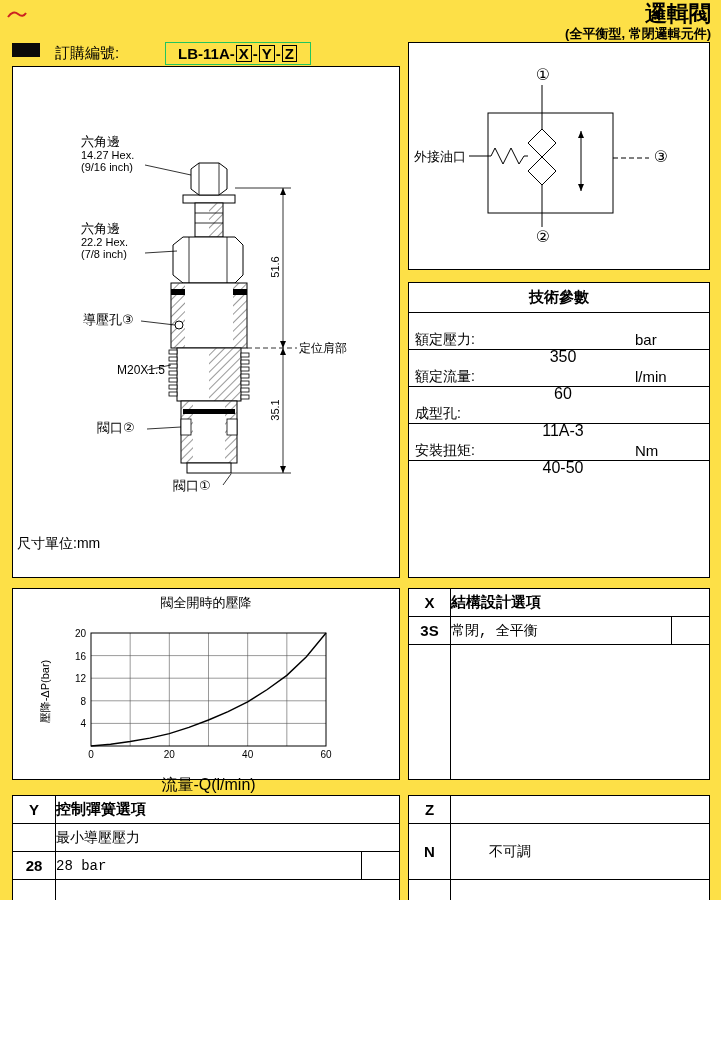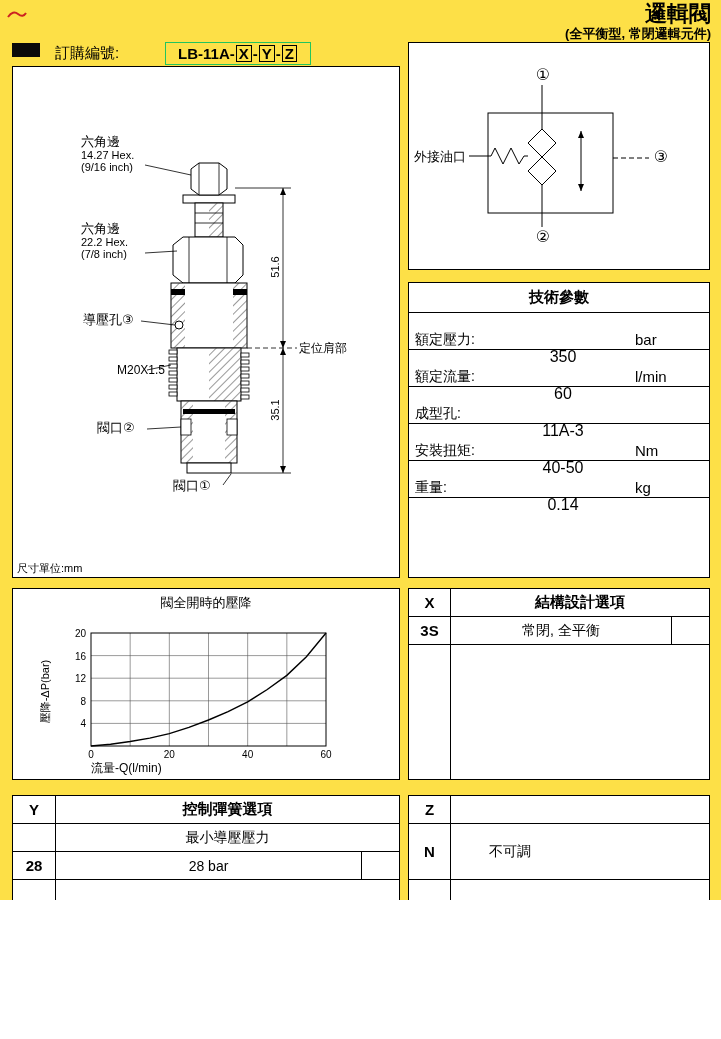--- a/index.html
+++ b/index.html
@@ -19,21 +19,21 @@
   .order-label { position:absolute; left:55px; top:44px; font-size:15px; }
   .code-box { position:absolute; left:165px; top:42px; width:146px; height:23px; border:1px solid #22c55e;
               display:flex; align-items:center; justify-content:center; font-weight:bold; font-size:15px; }
   .codebox { border:1.5px solid #000; padding:0 2px; margin:0 1px; line-height:15px; display:inline-block; }
 
   
   .drawing-box { left:12px; top:66px; width:388px; height:512px; }
   .dlabel { position:absolute; font-size:13px; line-height:14px; }
   .dlabel .sm { font-size:11px; line-height:12px; }
   .rotlbl { position:absolute; width:36px; text-align:center; font-size:11px; transform:rotate(-90deg); }
-  .unit-note { position:absolute; left:4px; bottom:1px; font-size:11px; }
+  .unit-note { position:absolute; left:4px; bottom:24px; font-size:14px; }
 
   
   .schematic-box { left:408px; top:42px; width:302px; height:228px; }
   .snum { position:absolute; width:20px; text-align:center; font-size:16px; }
   .slabel { position:absolute; font-size:13px; }
 
   
   .tech-table { left:408px; top:282px; width:302px; height:296px; display:flex; flex-direction:column; }
   .tech-header { height:30px; border-bottom:1px solid #000; display:flex; align-items:center; justify-content:center;
                  font-weight:bold; font-size:15px; }
@@ -41,37 +41,37 @@
               border-bottom:1px solid #000; }
   .tech-row .t-label { padding-left:6px; font-size:14px; }
   .tech-row .t-value { text-align:center; font-size:16px;margin-top:35px; }
   .tech-row .t-unit  { padding-left:14px; font-size:15px; }
 
   
   .chart-box { left:12px; top:588px; width:388px; height:192px; }
   .chart-title { position:absolute; left:0; top:5px; width:100%; text-align:center; font-size:13px; }
   .chart-ylabel { position:absolute; left:-28px; top:95px; width:120px; text-align:center;
                   font-size:11px; transform:rotate(-90deg); }
-  .chart-xlabel { position:absolute; left:78px; top:171px; width:235px; text-align:left; font-size:12px; }
+  .chart-xlabel { position:absolute; left:78px; top:186px; width:235px; text-align:center; font-size:16px; }
   #chart-svg text { font-size:10px; fill:#000; font-family:"Liberation Sans","DejaVu Sans",sans-serif; }
   #chart-svg .grid { stroke:#555; stroke-width:0.6; }
   #chart-svg .frame { fill:none; stroke:#000; stroke-width:1; }
   #chart-svg .curve { fill:none; stroke:#000; stroke-width:1.4; }
 
   
   .opt-table { display:flex; flex-direction:column; }
   .x-table { left:408px; top:588px; width:302px; height:192px; }
   .y-table { left:12px;  top:795px; width:388px; height:235px; }
   .z-table { left:408px; top:795px; width:302px; height:235px; }
   .o-row { display:grid; border-bottom:1px solid #000; align-items:center; }
   .o-head { height:28px; font-weight:bold; font-size:15px; }
   .o-data { height:28px; font-size:14px; }
   .c-code { height:100%; display:flex; align-items:center; justify-content:center;
             border-right:1px solid #000; font-weight:bold; font-size:15px; }
-  .c-mid { text-align:center; }
+  .c-mid { text-align:left;font-family:Liberation Mono, monospace; }
   .c-end { height:100%; border-left:1px solid #000; }
   .o-fill { flex:1; display:grid; }
   .o-fill .c1 { border-right:1px solid #000; }
   .grid-x  { grid-template-columns:42px 1fr; }
   .grid-x3 { grid-template-columns:42px 1fr 38px; }
   .grid-y  { grid-template-columns:43px 1fr; }
   .grid-y3 { grid-template-columns:43px 1fr 38px; }
   .z-data { height:56px; font-size:14px; border-bottom:1px solid #000; }
   .z-desc { padding-left:38px; }
 
@@ -230,25 +230,20 @@
     </div>
     <div class="tech-row">
       <div class="t-label">成型孔:</div>
       <div class="t-value">11A-3</div>
       <div class="t-unit"></div>
     </div>
     <div class="tech-row">
       <div class="t-label">安裝扭矩:</div>
       <div class="t-value">40-50</div>
       <div class="t-unit">Nm</div>
-    </div>
-    <div class="tech-row">
-      <div class="t-label">重量:</div>
-      <div class="t-value">0.14</div>
-      <div class="t-unit">kg</div>
     </div>
   </div>
 
   <div class="box chart-box">
     <div class="chart-title">閥全開時的壓降</div>
     <div class="chart-ylabel">壓降-ΔP(bar)</div>
     <div class="chart-xlabel">流量-Q(l/min)</div>
     <svg id="chart-svg" width="386" height="190">
         <line x1="117.16666666666666" y1="157" x2="117.16666666666666" y2="44" class="grid"></line>
         <line x1="156.33333333333331" y1="157" x2="156.33333333333331" y2="44" class="grid"></line>

